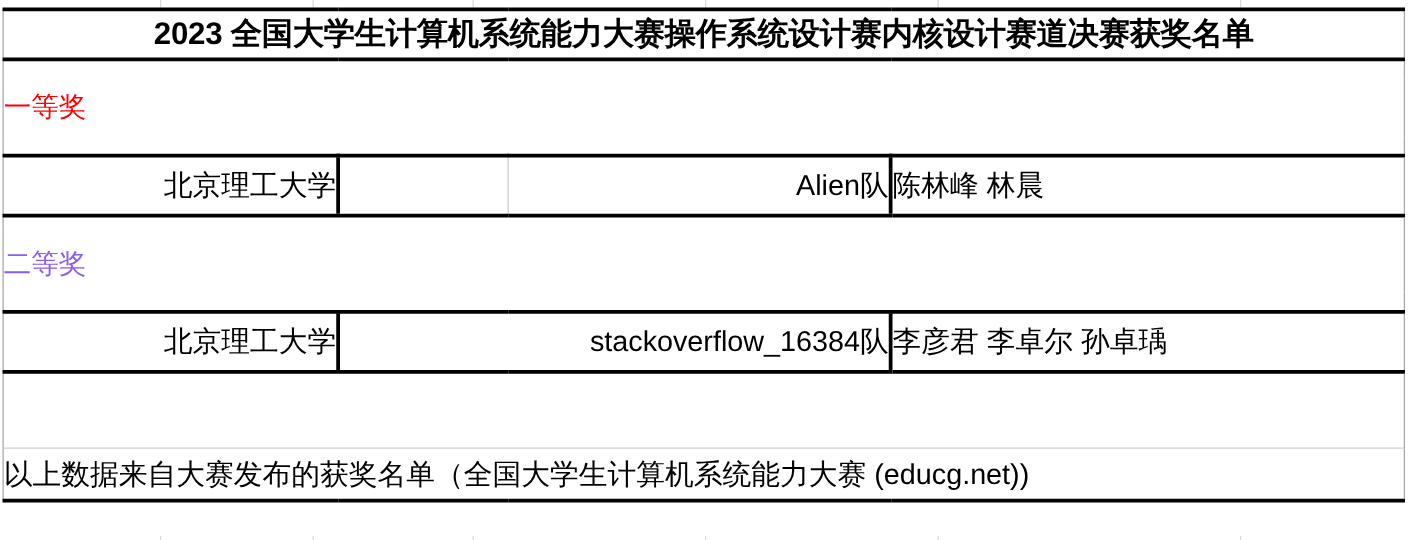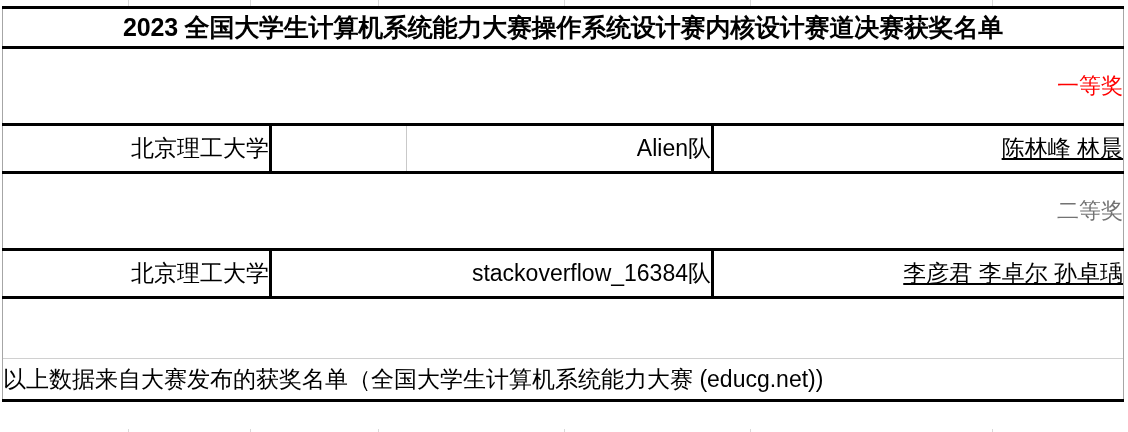--- a/index.html
+++ b/index.html
@@ -57,36 +57,36 @@
     height: 37px;
     text-align: center;
     font-weight: bold;
     font-size: 25px;
     letter-spacing: -0.2px;
     white-space: nowrap;
     line-height: 37px;
   }
   .prize-cell {
     height: 46px;
-    text-align: right;
+    text-align: left;
     font-size: 22px;
     line-height: 46px;
   }
   .spacer-cell {
     height: 14px;
   }
   .data-cell {
     height: 45px;
     font-size: 23px;
     line-height: 45px;
     white-space: nowrap;
     overflow: hidden;
   }
   .c-center { text-align: right; }
-  .c-left   { text-align: right; padding-left: 9px; text-decoration: underline; }
+  .c-left   { text-align: left; padding-left: 9px; }
   .blank-row-cell { height: 59px; }
   .note-cell {
     height: 40px;
     font-size: 23px;
     line-height: 40px;
     text-align: left;
     padding-left: 46px;
     white-space: nowrap;
   }
 </style>
@@ -140,21 +140,21 @@
         <td class="data-cell c-center bb">Alien队</td>
         <td class="data-cell c-left bl bb side-r">陈林峰 林晨</td>
       </tr>
 
 
       <tr>
         <td class="spacer-cell side-l side-r" colspan="4"></td>
       </tr>
 
       <tr>
-        <td class="prize-cell side-l side-r" colspan="4" style="color:#737373;">二等奖</td>
+        <td class="prize-cell side-l side-r" colspan="4" style="color:#8b5cf6;">二等奖</td>
       </tr>
 
       <tr>
         <td class="spacer-cell bb side-l side-r" colspan="4"></td>
       </tr>
 
       <tr>
         <td class="data-cell c-center bb side-l">北京理工大学</td>
         <td class="data-cell c-center bl bb" colspan="2">stackoverflow_16384队</td>
         <td class="data-cell c-left bl bb side-r">李彦君 李卓尔 孙卓瑀</td>

